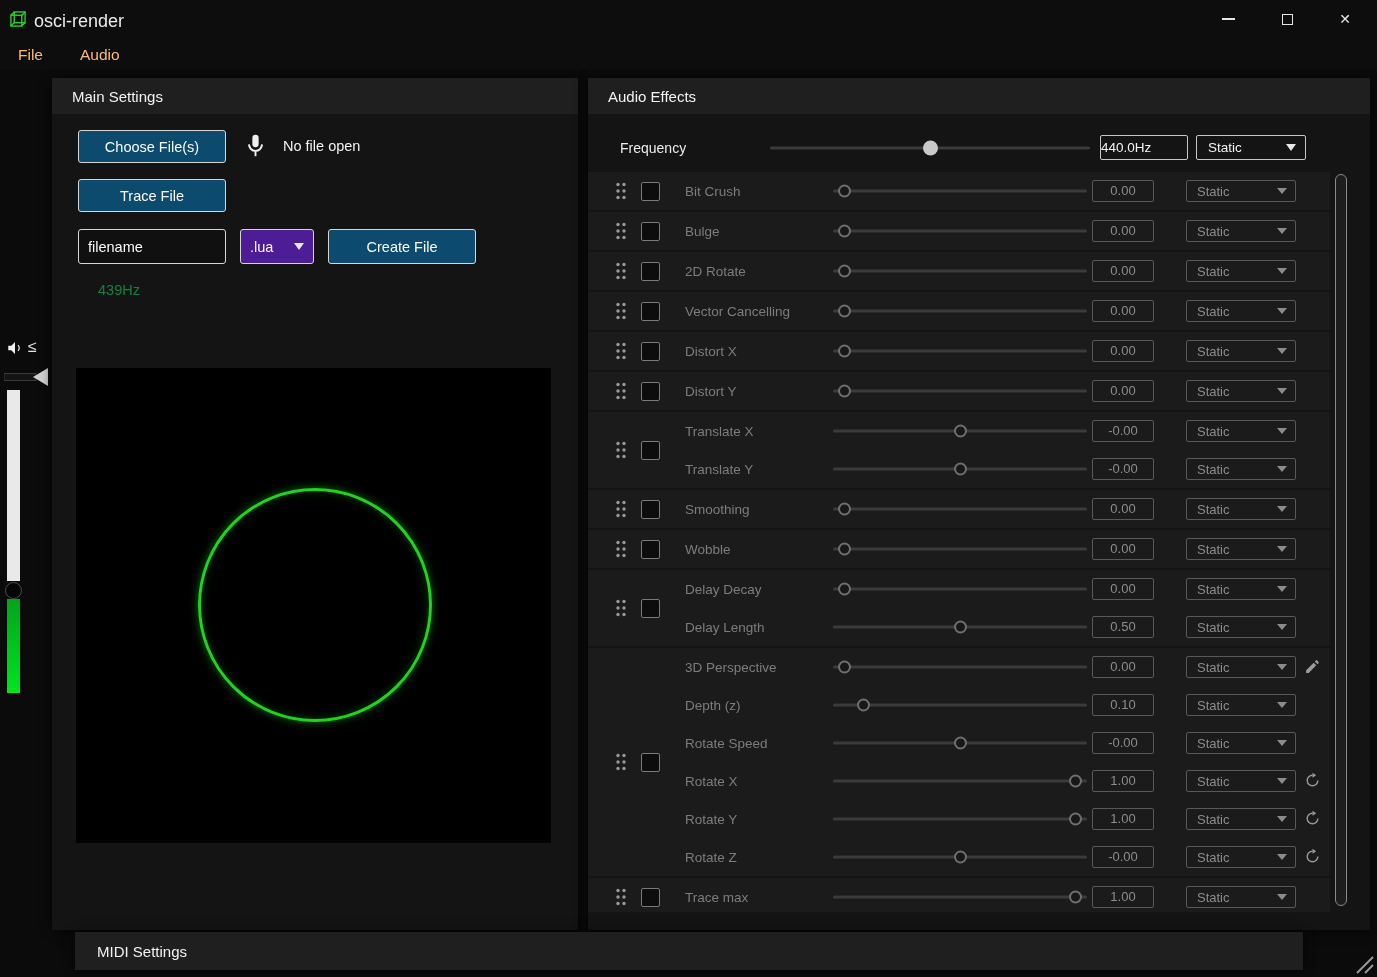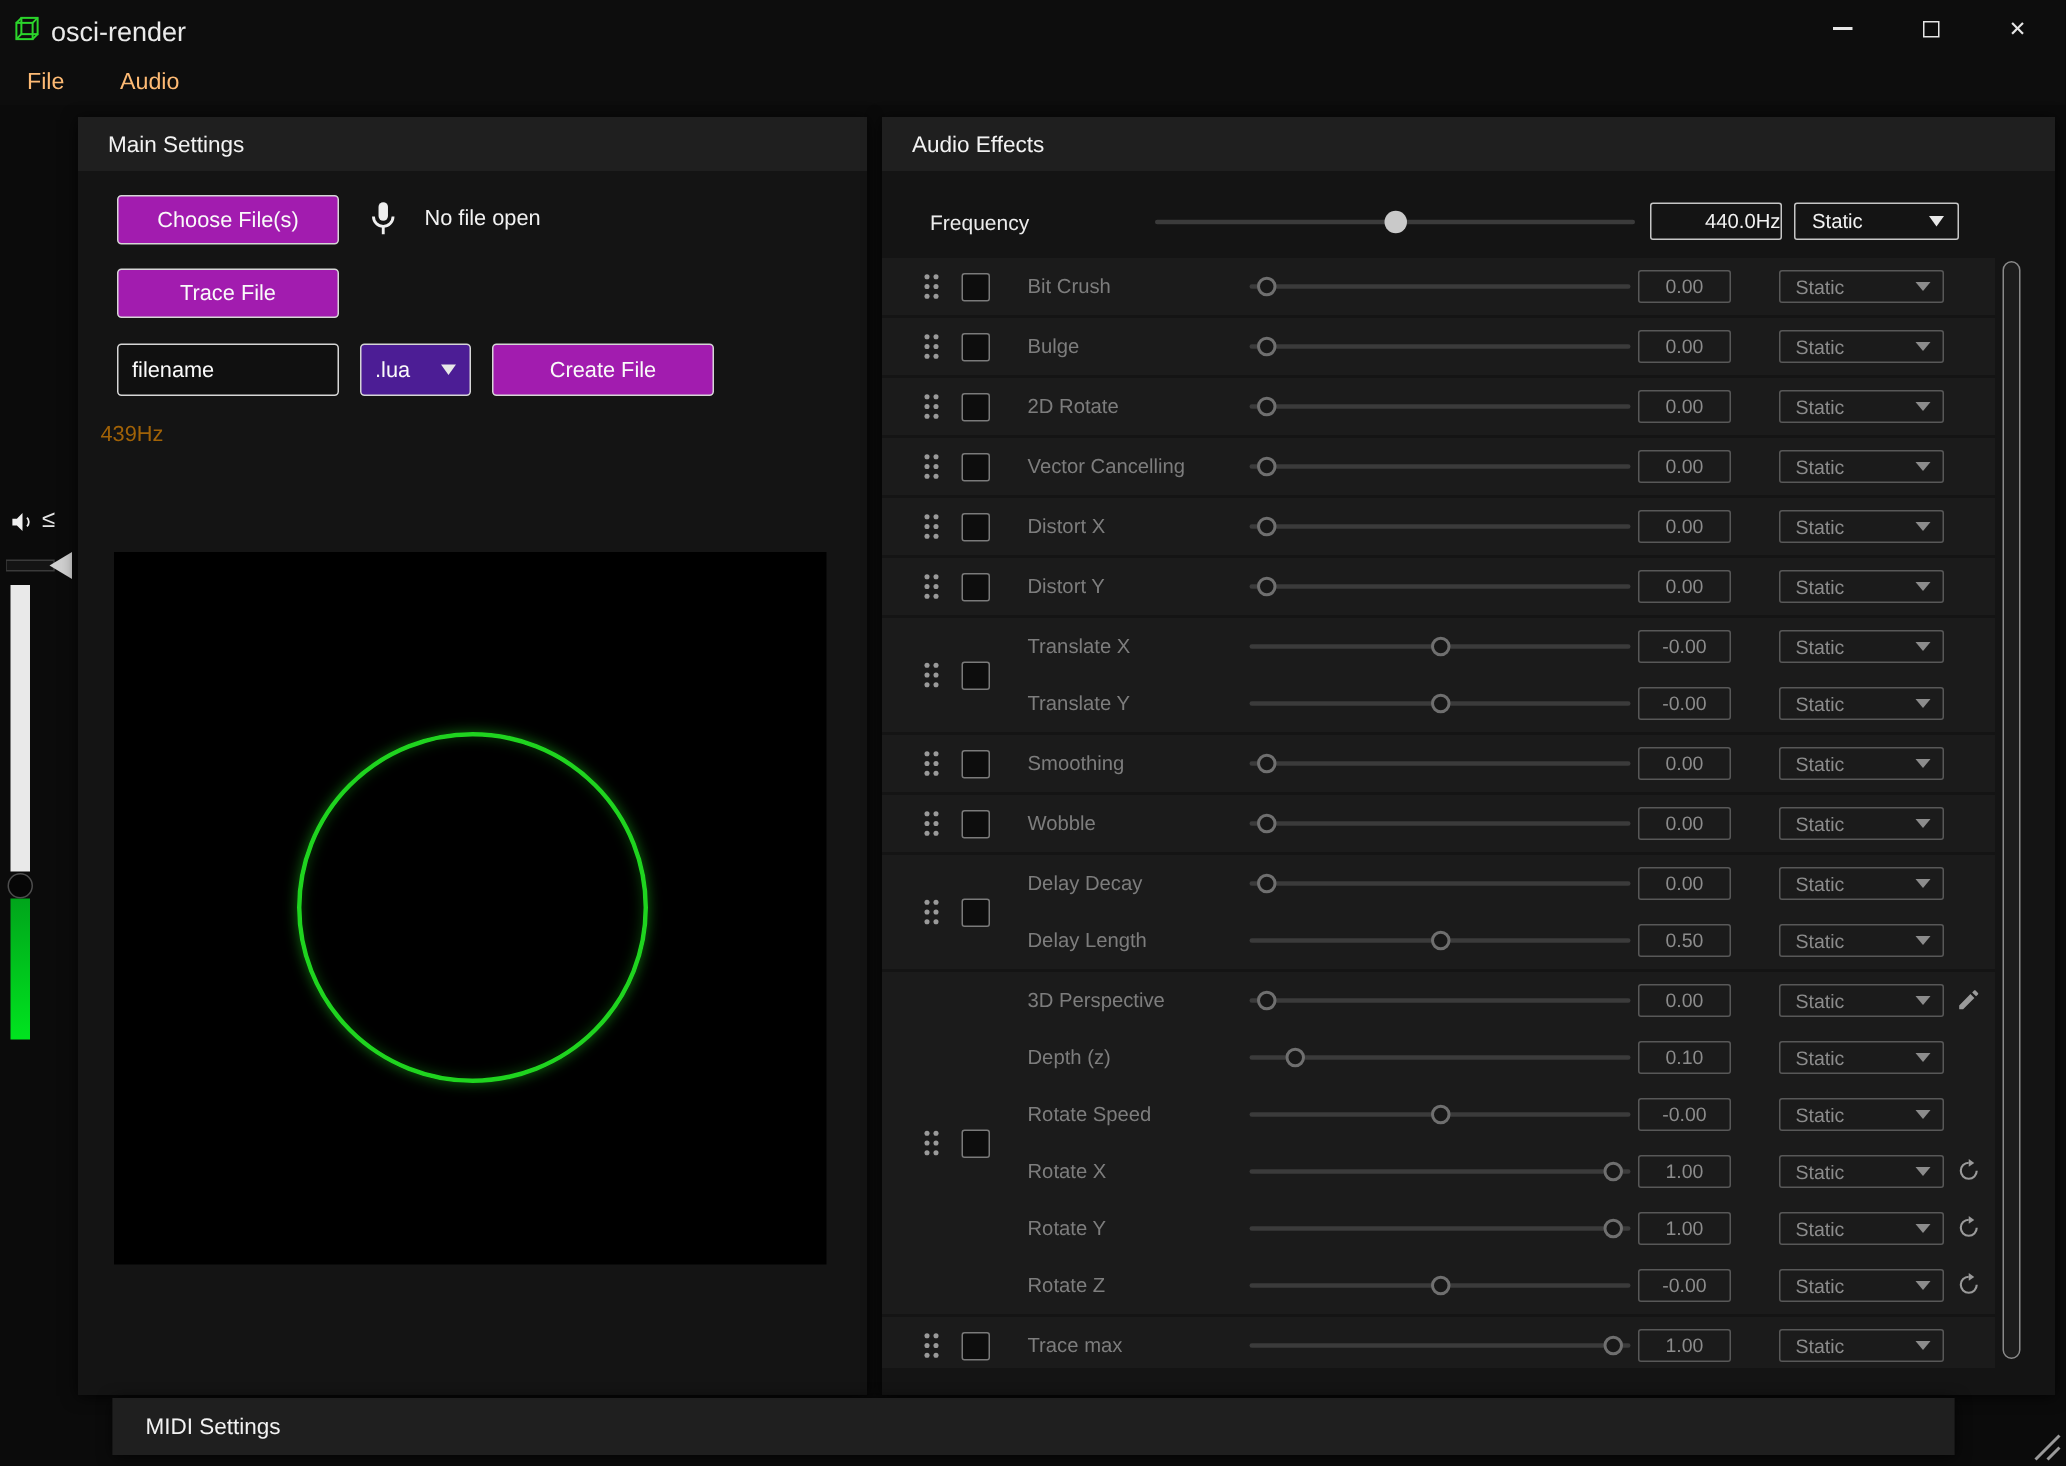--- a/index.html
+++ b/index.html
@@ -38,50 +38,50 @@
   
   .panel { position:absolute; background:#141414; box-shadow:0 1px 10px rgba(0,0,0,.75); }
   #main-panel  { left:52px;  top:78px; width:526px;  height:852px; }
   #audio-panel { left:588px; top:78px; width:782px;  height:852px; }
   #midi-panel  { left:52px;  top:932px; width:1228px; height:38px;margin-left:23px; }
   .panel-header { height:36px; background:#1f1f1f; display:flex; align-items:center;
                   padding-left:20px; font-size:15px; color:#f2f2f2; }
   #midi-panel .panel-header { height:38px; padding-left:22px; }
 
   
-  .btn { position:absolute; background:#a21caf; border:1px solid #d6d6d6; border-radius:3px;
+  .btn { position:absolute; background:#0c4a6e; border:1px solid #d6d6d6; border-radius:3px;
          color:#fafafa; font-size:14.5px; display:flex; align-items:center; justify-content:center; }
   #choose-files { left:26px; top:52px;  width:148px; height:33px; }
   #close-file   { left:26px; top:101px; width:148px; height:33px; }
   #create-file  { left:276px; top:151px; width:148px; height:35px; }
   .mic { position:absolute; left:190px; top:54px; width:27px; height:27px; }
   #file-status { position:absolute; left:231px; top:52px; height:33px; line-height:33px; font-size:14.5px; color:#f2f2f2; }
   #filename-input { position:absolute; left:26px; top:151px; width:148px; height:35px;
                     background:#101010; border:1px solid #d6d6d6; border-radius:3px;
                     color:#fafafa; font-size:14.5px; padding:0 9px; font-family:inherit; outline:none; }
   #ext-dd { position:absolute; left:188px; top:151px; width:74px; height:35px;
             background:#4c1d95; border:1px solid #d6d6d6; border-radius:3px; color:#fafafa;
             font-size:14.5px; display:flex; align-items:center; justify-content:space-between; padding:0 9px; }
-  #freq-readout { position:absolute; left:15px; top:204px; font-size:14.5px; color:#a16207; }
+  #freq-readout { position:absolute; left:46px; top:204px; font-size:14.5px; color:#15803d; }
   .scope { position:absolute; left:24px; top:290px; width:475px; height:475px; background:#000; }
   .scope-circle { position:absolute; left:122px; top:120px; width:234px; height:234px; border-radius:50%;
                   border:3px solid #1fd41f; box-shadow:0 0 9px rgba(31,212,31,.5), inset 0 0 9px rgba(31,212,31,.3); }
 
   
   #freq-row { position:absolute; left:0; top:50px; width:782px; height:40px; }
   #freq-label { position:absolute; left:32px; top:50%; transform:translateY(-50%); font-size:14px; color:#ececec; }
   .h-slider { position:absolute; height:13px; }
   #freq-slider { left:182px; top:50%; transform:translateY(-50%); width:320px; height:15px; }
   .slider-track { position:absolute; left:0; right:0; top:5px; height:3px; background:#3b3b3b; border-radius:2px; }
   #freq-slider .slider-track { top:6px; }
   .slider-thumb { position:absolute; top:0; width:13px; height:13px; border-radius:50%;
                   background:#181818; border:2px solid #6f6f6f; }
   #freq-thumb { width:15px; height:15px; background:#c9c9c9; border:none; }
   #freq-value { position:absolute; left:512px; top:7px; width:88px; height:25px; border:1px solid #c6c6c6;
-                border-radius:2px; color:#f2f2f2; font-size:13.5px; text-align:right; line-height:23px;padding-left:14px; }
+                border-radius:2px; color:#f2f2f2; font-size:13.5px; text-align:left; line-height:23px; }
   #freq-mode { position:absolute; left:608px; top:7px; width:110px; height:25px; border:1px solid #c6c6c6;
                border-radius:2px; color:#f2f2f2; font-size:13.5px; display:flex; align-items:center;
                justify-content:space-between; padding:0 9px 0 11px; }
   .dd-caret { width:0; height:0; border-left:5px solid transparent; border-right:5px solid transparent;
               border-top:6px solid #8c8c8c; }
   .dd-caret.light { border-top-color:#e8e8e8; border-left-width:5.5px; border-right-width:5.5px; border-top-width:7px; }
 
   #effects-list { position:absolute; left:0; top:94px; width:742px; height:740px; overflow:hidden; }
   .effect-group { position:relative; background:#1b1b1b; margin-bottom:2px; }
   .group-controls { position:absolute; left:0; top:0; bottom:0; width:90px; display:flex; align-items:center; }

